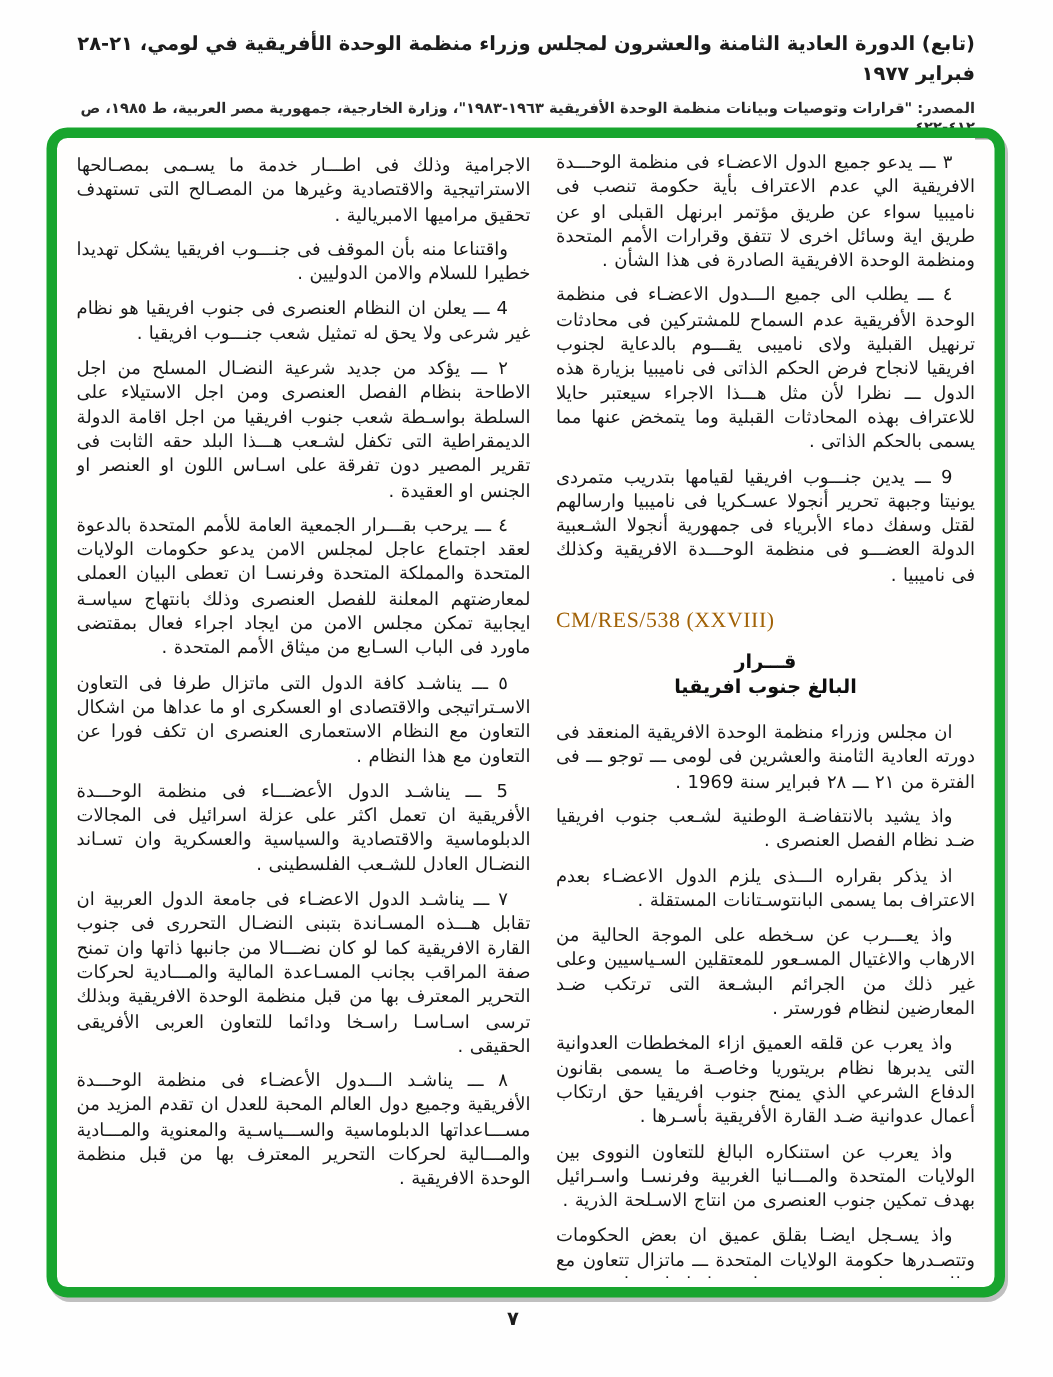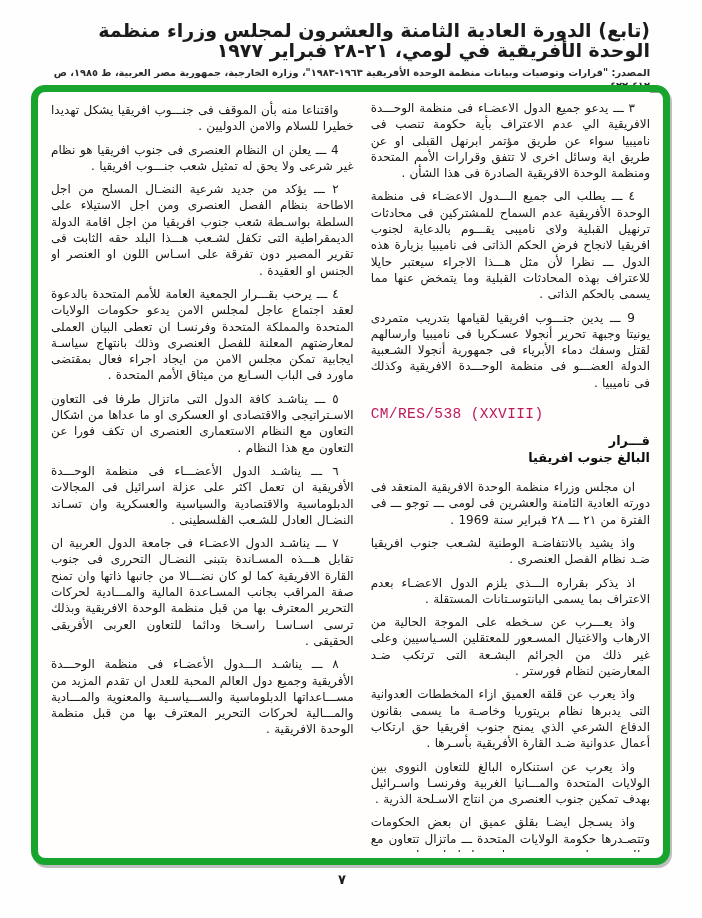--- a/index.html
+++ b/index.html
@@ -22,21 +22,21 @@
   
   .header {
     position: absolute;
     top: 20px;
     right: 52px;
     left: 36px;
     direction: rtl;
     text-align: right;
   }
   .header-line1 {
-    font-size: 19px;
+    font-size: 13px;
     font-weight: bold;
     line-height: 20px;
     letter-spacing: 0.2px;
   }
   .header-line2 {
     margin-top: 6px;
     font-size: 9.8px;
     font-weight: bold;
     color: #2a2a2a;
     line-height: 13px;
@@ -92,29 +92,29 @@
     text-align: justify;
     text-indent: 15px;
     word-spacing: 0.5px;
     color: #181818;
   }
   .para.continuation { text-indent: 0; }
 
   .reference {
     direction: ltr;
     text-align: left;
-    font-family: Liberation Mono, monospace;
+    font-family: Liberation Serif, serif;
     font-size: 14.5px;
     letter-spacing: 0.4px;
     margin: 15px 0 10px 0;
-    color: #be185d;
+    color: #a16207;
   }
 
   .res-title {
-    text-align: right;
+    text-align: center;
     font-weight: bold;
     font-size: 12.8px;
     line-height: 17px;
     margin: 6px 0 13px 0;
     color: #0e0e0e;
   }
 
   
   .page-number {
     position: absolute;
@@ -149,26 +149,27 @@
           </div>
           <p class="para">ان مجلس وزراء منظمة الوحدة الافريقية المنعقد فى دورته العادية الثامنة والعشرين فى لومى ـــ توجو ـــ فى الفترة من ٢١ ـــ ٢٨ فبراير سنة 1969 .</p>
           <p class="para">واذ يشيد بالانتفاضـة الوطنية لشـعب جنوب افريقيا ضـد نظام الفصل العنصرى .</p>
           <p class="para">اذ يذكر بقراره الـــذى يلزم الدول الاعضـاء بعدم الاعتراف بما يسمى البانتوسـتانات المستقلة .</p>
           <p class="para">واذ يعـــرب عن سـخطه على الموجة الحالية من الارهاب والاغتيال المسـعور للمعتقلين السـياسيين وعلى غير ذلك من الجرائم البشـعة التى ترتكب ضـد المعارضين لنظام فورستر .</p>
           <p class="para">واذ يعرب عن قلقه العميق ازاء المخططات العدوانية التى يدبرها نظام بريتوريا وخاصـة ما يسمى بقانون الدفاع الشرعي الذي يمنح جنوب افريقيا حق ارتكاب أعمال عدوانية ضـد القارة الأفريقية بأسـرها .</p>
           <p class="para">واذ يعرب عن استنكاره البالغ للتعاون النووى بين الولايات المتحدة والمـــانيا الغربية وفرنسـا واسـرائيل بهدف تمكين جنوب العنصرى من انتاج الاسـلحة الذرية .</p>
           <p class="para">واذ يسـجل ايضـا بقلق عميق ان بعض الحكومات وتتصـدرها حكومة الولايات المتحدة ـــ ماتزال تتعاون مع نظام بريتوريا ومن ثم تعينه على مواصلة انشـطته</p>
         </div>
       <div class="col col-left">
+          <p class="para continuation">الاجرامية وذلك فى اطـــار خدمة ما يسـمى بمصـالحها الاستراتيجية والاقتصادية وغيرها من المصـالح التى تستهدف تحقيق مراميها الامبريالية .</p>
           <p class="para">واقتناعا منه بأن الموقف فى جنـــوب افريقيا يشكل تهديدا خطيرا للسلام والامن الدوليين .</p>
           <p class="para">4 ـــ يعلن ان النظام العنصرى فى جنوب افريقيا هو نظام غير شرعى ولا يحق له تمثيل شعب جنـــوب افريقيا .</p>
           <p class="para">٢ ـــ يؤكد من جديد شرعية النضـال المسلح من اجل الاطاحة بنظام الفصل العنصرى ومن اجل الاستيلاء على السلطة بواسـطة شعب جنوب افريقيا من اجل اقامة الدولة الديمقراطية التى تكفل لشـعب هـــذا البلد حقه الثابت فى تقرير المصير دون تفرقة على اسـاس اللون او العنصر او الجنس او العقيدة .</p>
           <p class="para">٤ ـــ يرحب بقـــرار الجمعية العامة للأمم المتحدة بالدعوة لعقد اجتماع عاجل لمجلس الامن يدعو حكومات الولايات المتحدة والمملكة المتحدة وفرنسـا ان تعطى البيان العملى لمعارضتهم المعلنة للفصل العنصرى وذلك بانتهاج سياسـة ايجابية تمكن مجلس الامن من ايجاد اجراء فعال بمقتضى ماورد فى الباب السـابع من ميثاق الأمم المتحدة .</p>
           <p class="para">٥ ـــ يناشـد كافة الدول التى ماتزال طرفا فى التعاون الاسـتراتيجى والاقتصادى او العسكرى او ما عداها من اشكال التعاون مع النظام الاستعمارى العنصرى ان تكف فورا عن التعاون مع هذا النظام .</p>
-          <p class="para">٦ ـــ يناشـد الدول الأعضـــاء فى منظمة الوحـــدة الأفريقية ان تعمل اكثر على عزلة اسرائيل فى المجالات الدبلوماسية والاقتصادية والسياسية والعسكرية وان تسـاند النضـال العادل للشـعب الفلسطينى .</p>
+          <p class="para">5 ـــ يناشـد الدول الأعضـــاء فى منظمة الوحـــدة الأفريقية ان تعمل اكثر على عزلة اسرائيل فى المجالات الدبلوماسية والاقتصادية والسياسية والعسكرية وان تسـاند النضـال العادل للشـعب الفلسطينى .</p>
           <p class="para">٧ ـــ يناشـد الدول الاعضـاء فى جامعة الدول العربية ان تقابل هـــذه المسـاندة بتبنى النضـال التحررى فى جنوب القارة الافريقية كما لو كان نضـــالا من جانبها ذاتها وان تمنح صفة المراقب بجانب المسـاعدة المالية والمـــادية لحركات التحرير المعترف بها من قبل منظمة الوحدة الافريقية وبذلك ترسى اسـاسـا راسـخا ودائما للتعاون العربى الأفريقى الحقيقى .</p>
           <p class="para">٨ ـــ يناشـد الـــدول الأعضـاء فى منظمة الوحـــدة الأفريقية وجميع دول العالم المحبة للعدل ان تقدم المزيد من مســـاعداتها الدبلوماسية والســـياسـية والمعنوية والمـــادية والمـــالية لحركات التحرير المعترف بها من قبل منظمة الوحدة الافريقية .</p>
         </div>
     </div>
   </div>
 
   <div class="page-number">٧</div>
 
 </div>
 

